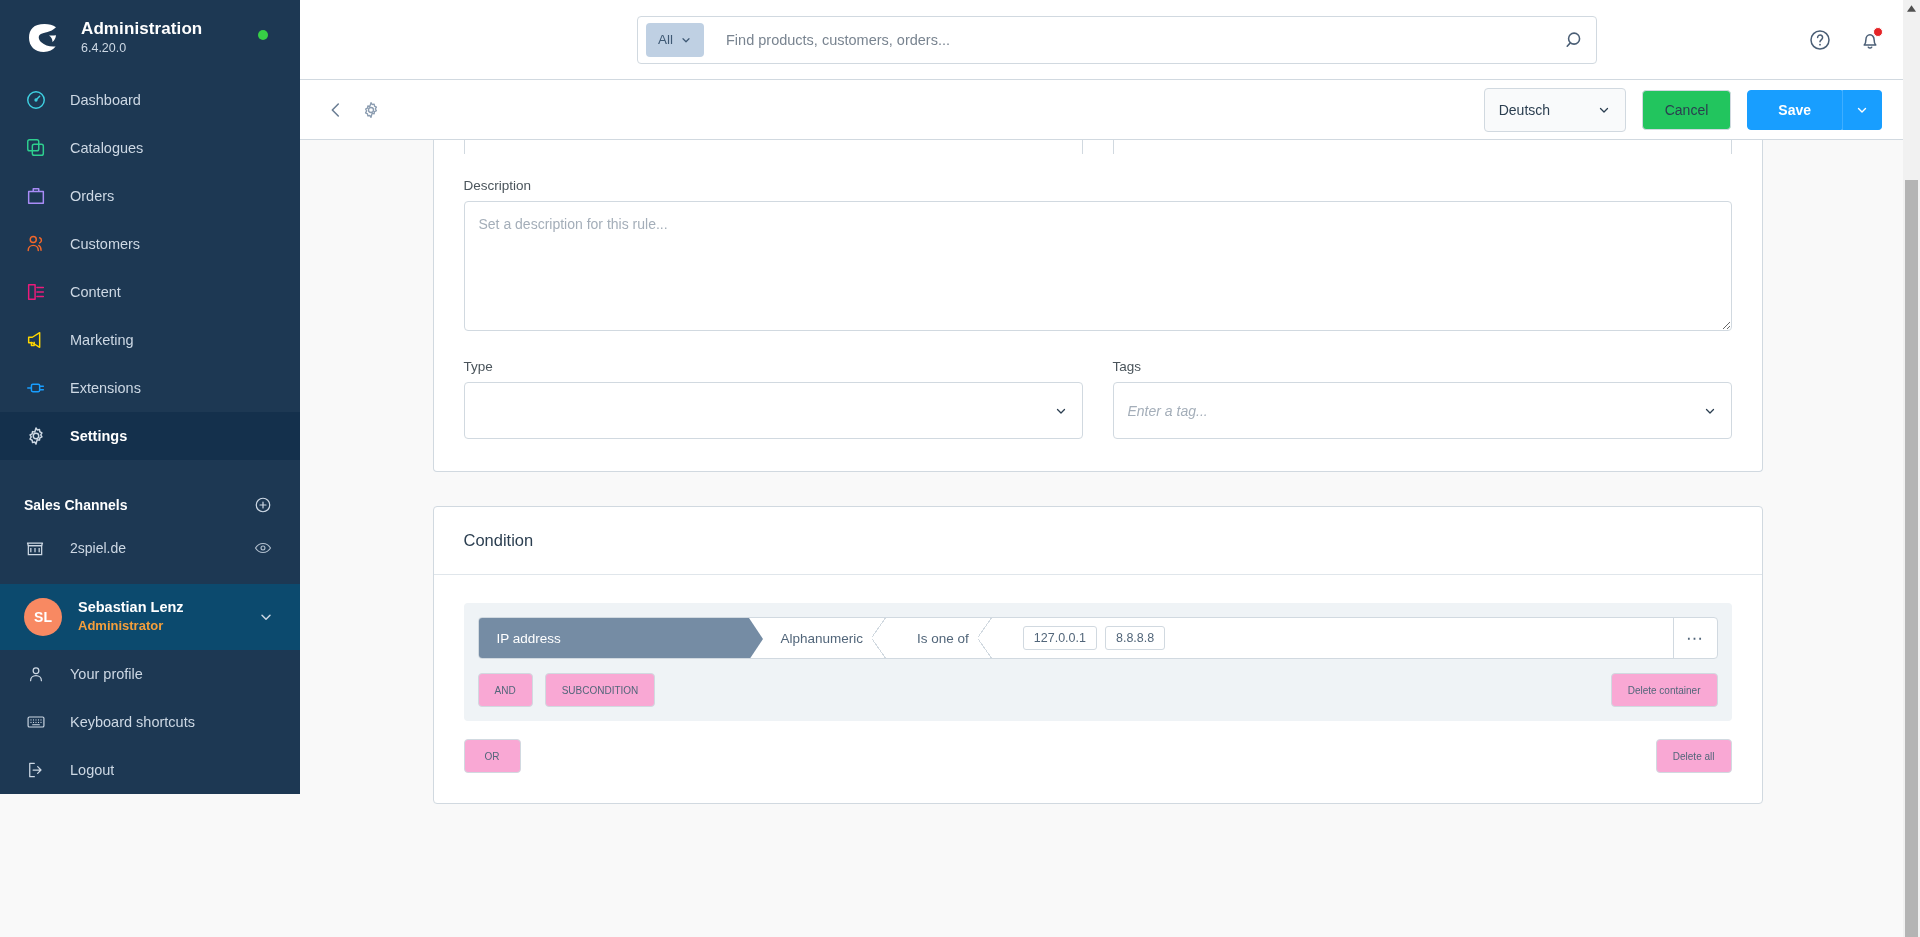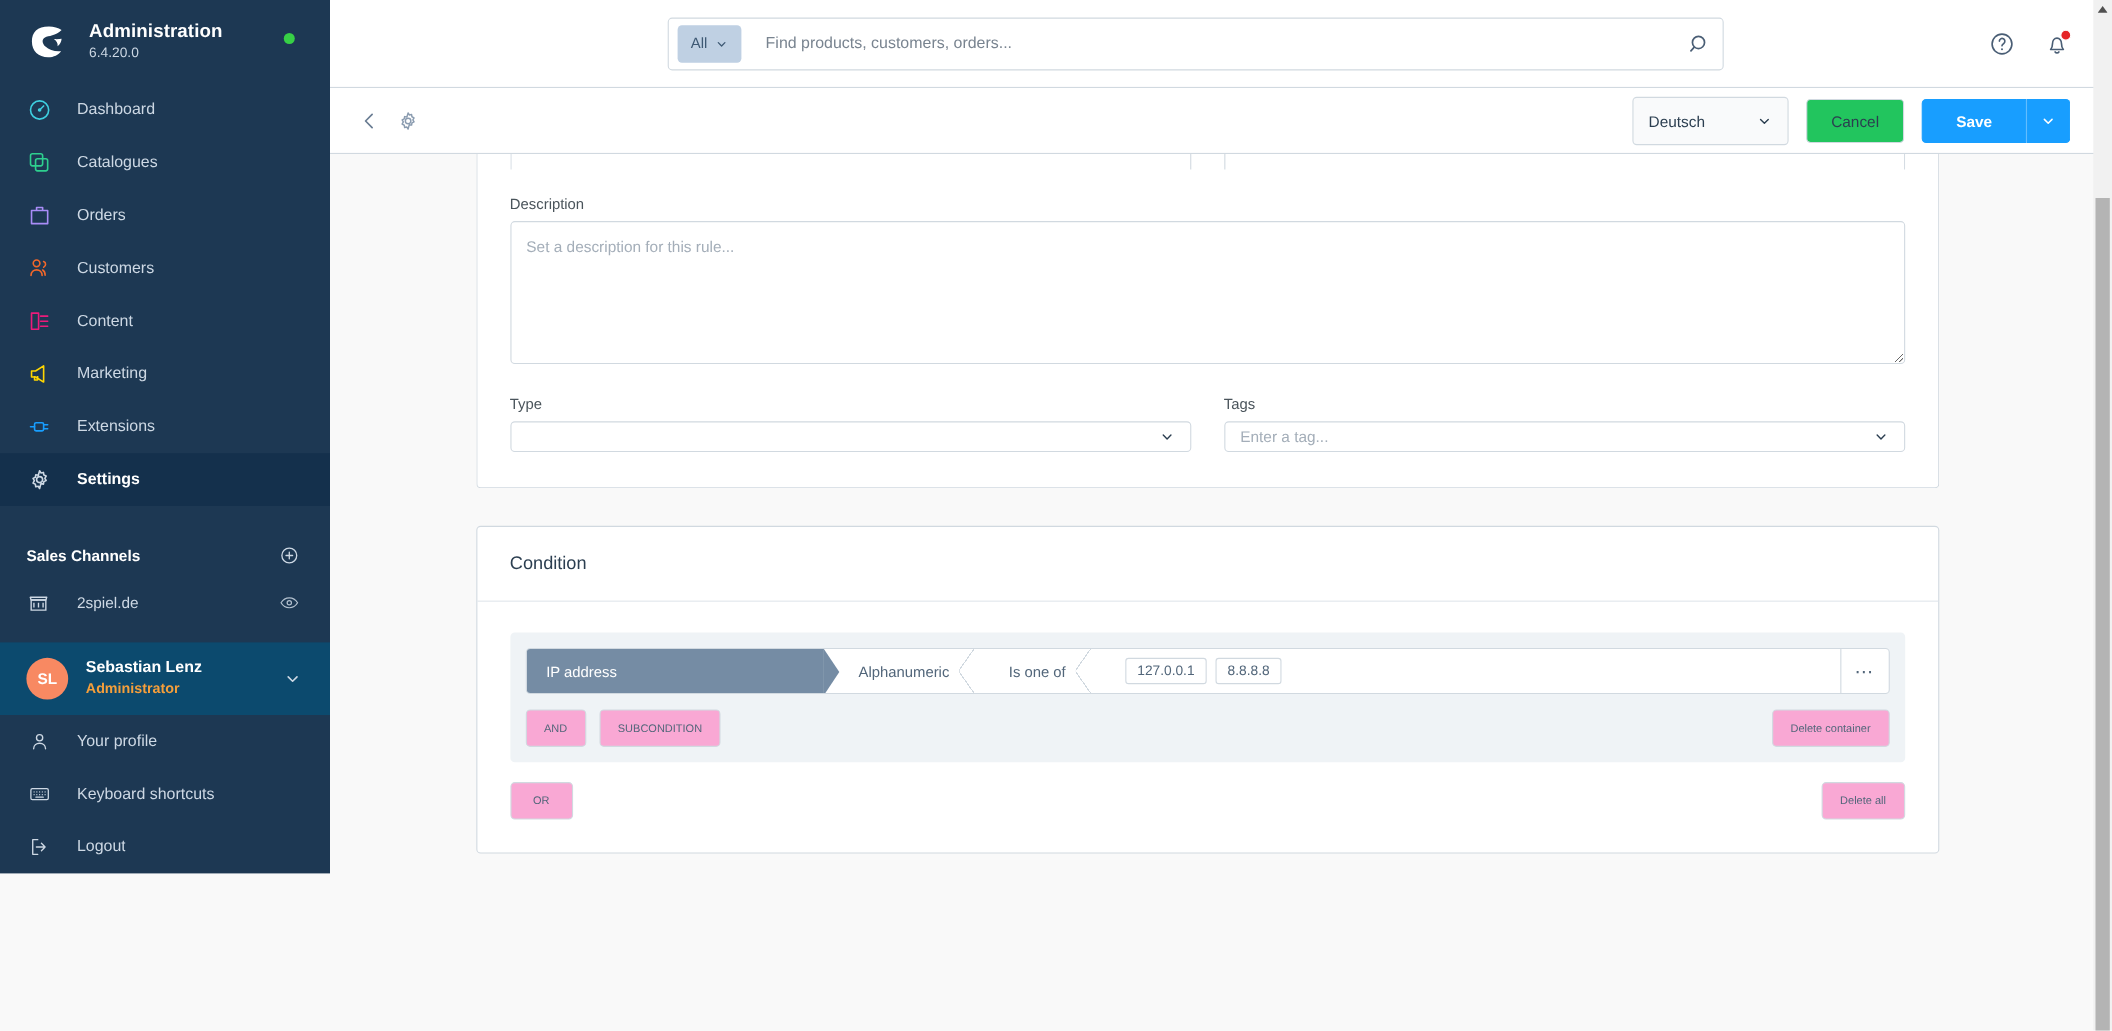--- a/index.html
+++ b/index.html
@@ -78,21 +78,21 @@
   
   #main { flex: 1 1 auto; height: 937px; display: flex; flex-direction: column; background: #f9f9f9; min-width: 0; position: relative;}
 
   .topbar {
     height: 80px; background: #fff; flex: 0 0 80px;
     display: flex; align-items: center;
     border-bottom: 1px solid #d1d9e0;
     position: relative;
   }
   .search-wrap {
-    position: absolute; left: 307px; width: 960px;
+    position: absolute; left: 337px; width: 960px;
     height: 48px;
     border: 1px solid #d1d9e0; border-radius: 4px;
     background: #fff;
     display: flex; align-items: center;
     padding: 0 10px 0 8px;
   }
   .search-type {
     background: #bfd0e3; color: #3e5974;
     border-radius: 4px; height: 34px; min-width: 58px;
     display: flex; align-items: center; justify-content: center; gap: 7px;
@@ -163,23 +163,23 @@
     padding: 0 14px; outline: none; font-family: "Liberation Sans", sans-serif;
   }
   .f-textarea {
     width: 100%; height: 130px; border: 1px solid #d1d9e0; border-radius: 4px;
     background: #fff; font-size: 14px; color: #2b3e50; padding: 12px 14px;
     outline: none; resize: vertical; font-family: "Liberation Sans", sans-serif;
     line-height: 20px;
   }
   .f-textarea::placeholder, .f-input::placeholder { color: #a4aeb9; }
   .f-select {
-    width: 100%; height: 28px; border: 1px solid #d1d9e0; border-radius: 4px;
+    width: 100%; height: 57px; border: 1px solid #d1d9e0; border-radius: 4px;
     background: #fff; display: flex; align-items: center; justify-content: space-between;
-    padding: 0 14px; font-size: 14px; color: #2b3e50; cursor: pointer;
+    padding: 0 14px; font-size: 14px; color: #2b3e50; cursor: pointer; font-style: italic;
   }
   .f-select .ph { color: #a4aeb9; }
   .card-head {
     padding: 24px 30px; font-size: 16.5px; color: #2b3e50;
     border-bottom: 1px solid #e0e6eb; font-weight: normal;
   }
 
   
   .cond-wrap { padding: 28px 30px 30px 30px; }
   .cond-container { background: #eff3f6; border-radius: 4px; padding: 14px; }

